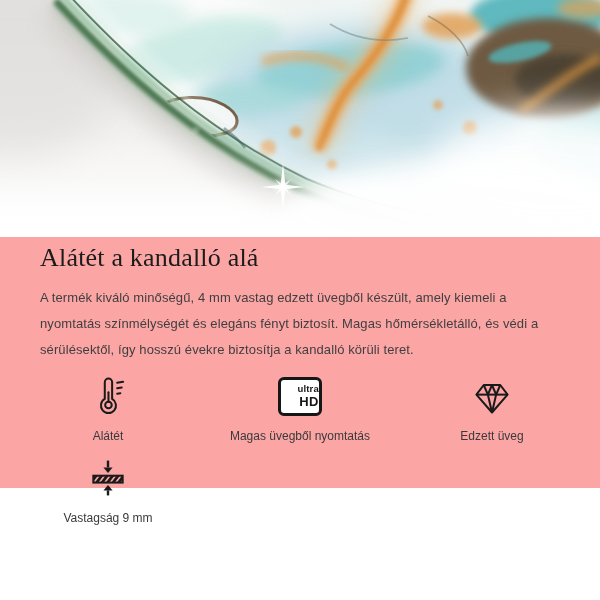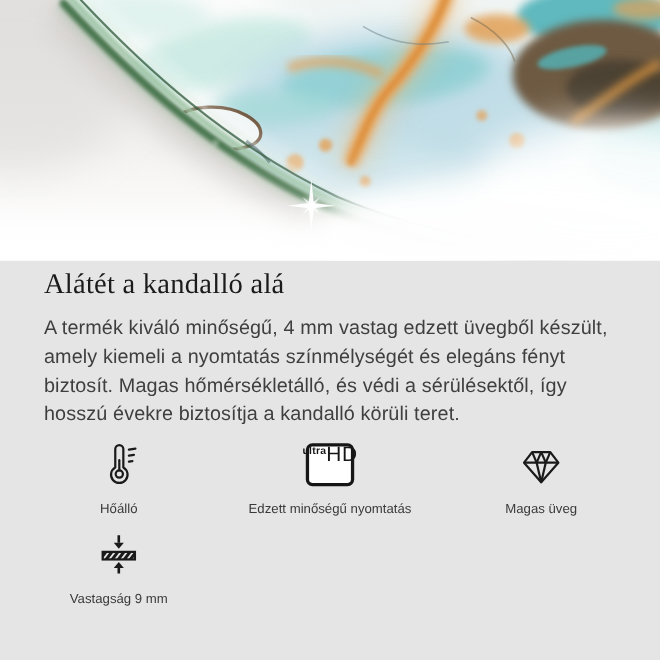--- a/index.html
+++ b/index.html
@@ -1,49 +1,49 @@
 <!DOCTYPE html>
 <html><head>
 <meta charset="utf-8">
 <style>
   html,body{margin:0;padding:0;}
   body{
     width:600px;height:600px;overflow:hidden;background:#ffffff;
     font-family:"Liberation Sans", sans-serif;
     -webkit-font-smoothing:antialiased;
   }
-  .page{width:600px;height:600px;position:relative;background:#e5e5e5;}
+  .page{width:600px;height:488px;position:relative;background:#fca5a5;}
   .hero{width:600px;height:237px;position:relative;overflow:hidden;}
   .hero svg{display:block;}
   .content{padding:0 40px;}
   .title{
     font-family:"Liberation Serif", serif;
     font-weight:400;
     font-size:26px;line-height:34px;color:#1b1b1b;
     margin:4px 0 0;letter-spacing:.2px;
   }
   .title span{display:block;}
   .desc{
-    font-size:18px;line-height:26px;color:#3f3f3f;
+    font-size:13px;line-height:26px;color:#3f3f3f;
     margin:10px 0 0;max-width:535px;letter-spacing:.1px;
   }
   .features{
     display:grid;grid-template-columns:136px 248px 136px;
     margin-top:10px;row-gap:12px;
   }
   .feature{display:flex;flex-direction:column;align-items:center;}
   .icon-wrap{height:46px;display:flex;align-items:center;justify-content:center;}
   .feature-label{margin-top:10px;font-size:12px;line-height:14px;color:#3a3a3a;text-align:center;}
   .hd-badge{
     width:38px;height:33px;border:3px solid #161616;border-radius:6px;
-    display:flex;flex-direction:row;align-items:flex-start;justify-content:center;
+    display:flex;flex-direction:column;align-items:flex-end;justify-content:center;
     color:#161616;background:#fff;
   }
   .hd-badge .t{font-size:9.5px;font-weight:bold;line-height:10px;letter-spacing:.2px;}
-  .hd-badge .b{font-size:19px;font-weight:normal;line-height:15px;letter-spacing:.5px;}
+  .hd-badge .b{font-size:13px;font-weight:bold;line-height:15px;letter-spacing:.5px;}
   .ic{stroke:#1a1a1a;fill:none;stroke-width:2.2;}
 </style>
 </head>
 <body>
 
 <div class="page">
 
   <div class="hero">
     <svg width="600" height="237" viewBox="0 0 600 237">
       <defs>
@@ -161,50 +161,50 @@
         <div class="icon-wrap">
           <svg width="44" height="44" viewBox="0 0 48 48">
             <path class="ic" d="M20.5,9 a4,4 0 0 1 8,0 V27.2 a8.2,8.2 0 1 1 -8,0 Z" stroke-linejoin="round"></path>
             <circle class="ic" cx="24.5" cy="33.8" r="3.6"></circle>
             <line class="ic" x1="24.5" y1="30.2" x2="24.5" y2="20" stroke-linecap="round"></line>
             <line class="ic" x1="34" y1="9.5" x2="40.5" y2="8.5" stroke-linecap="round"></line>
             <line class="ic" x1="34" y1="15.5" x2="39" y2="14.8" stroke-linecap="round"></line>
             <line class="ic" x1="34" y1="21.5" x2="37.5" y2="21" stroke-linecap="round"></line>
           </svg>
         </div>
-        <div class="feature-label">Hőálló</div>
+        <div class="feature-label">Alátét</div>
       </div>
 
       <div class="feature">
         <div class="icon-wrap">
           <div class="hd-badge">
             <span class="t">ultra</span>
             <span class="b">HD</span>
           </div>
         </div>
-        <div class="feature-label">Edzett minőségű nyomtatás</div>
+        <div class="feature-label">Magas üvegből nyomtatás</div>
       </div>
 
 
       <div class="feature">
         <div class="icon-wrap">
           <svg width="46" height="44" viewBox="0 0 48 48">
             <g class="ic" stroke-linejoin="round">
               <path d="M15,12 H33 L41,22.5 L24,42 L7,22.5 Z"></path>
               <line x1="7" y1="22.5" x2="41" y2="22.5"></line>
               <line x1="15" y1="12" x2="19.5" y2="22.5"></line>
               <line x1="33" y1="12" x2="28.5" y2="22.5"></line>
               <line x1="24" y1="12" x2="19.5" y2="22.5"></line>
               <line x1="24" y1="12" x2="28.5" y2="22.5"></line>
               <line x1="19.5" y1="22.5" x2="24" y2="42"></line>
               <line x1="28.5" y1="22.5" x2="24" y2="42"></line>
             </g>
           </svg>
         </div>
-        <div class="feature-label">Magas üveg</div>
+        <div class="feature-label">Edzett üveg</div>
       </div>
 
 
       <div class="feature">
         <div class="icon-wrap">
           <svg width="44" height="44" viewBox="0 0 48 48">
             <defs>
               <clipPath id="barClip">
                   <rect x="8" y="21.5" width="32" height="7.5"></rect>
                 </clipPath>

